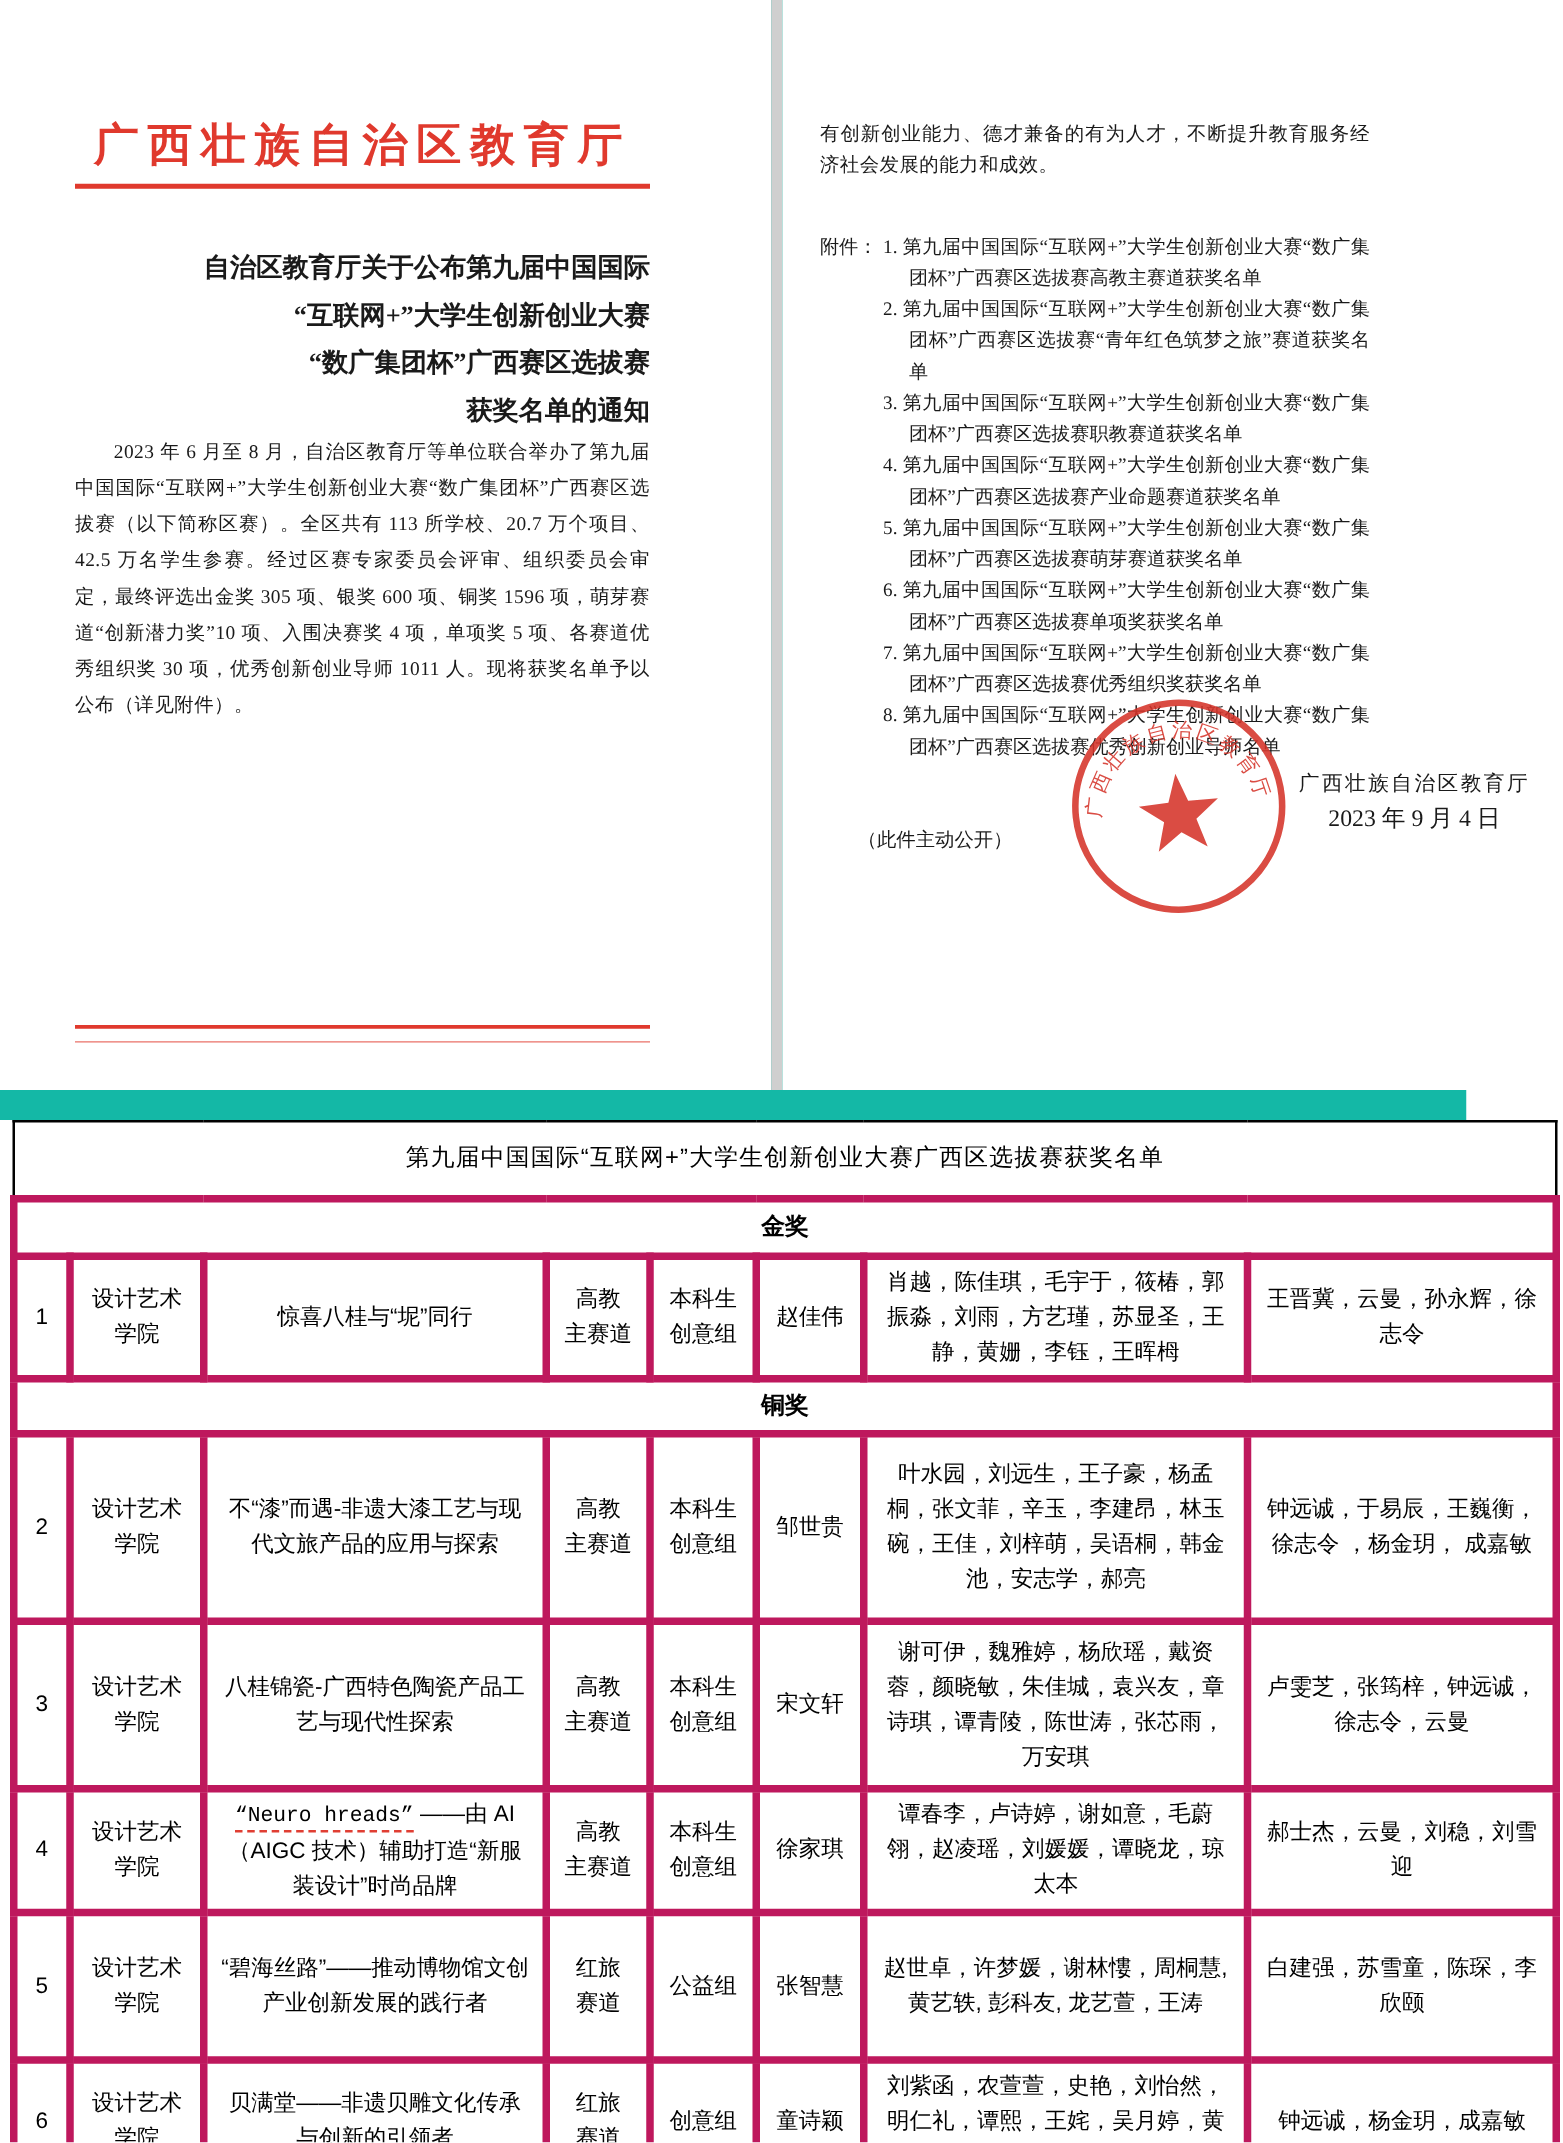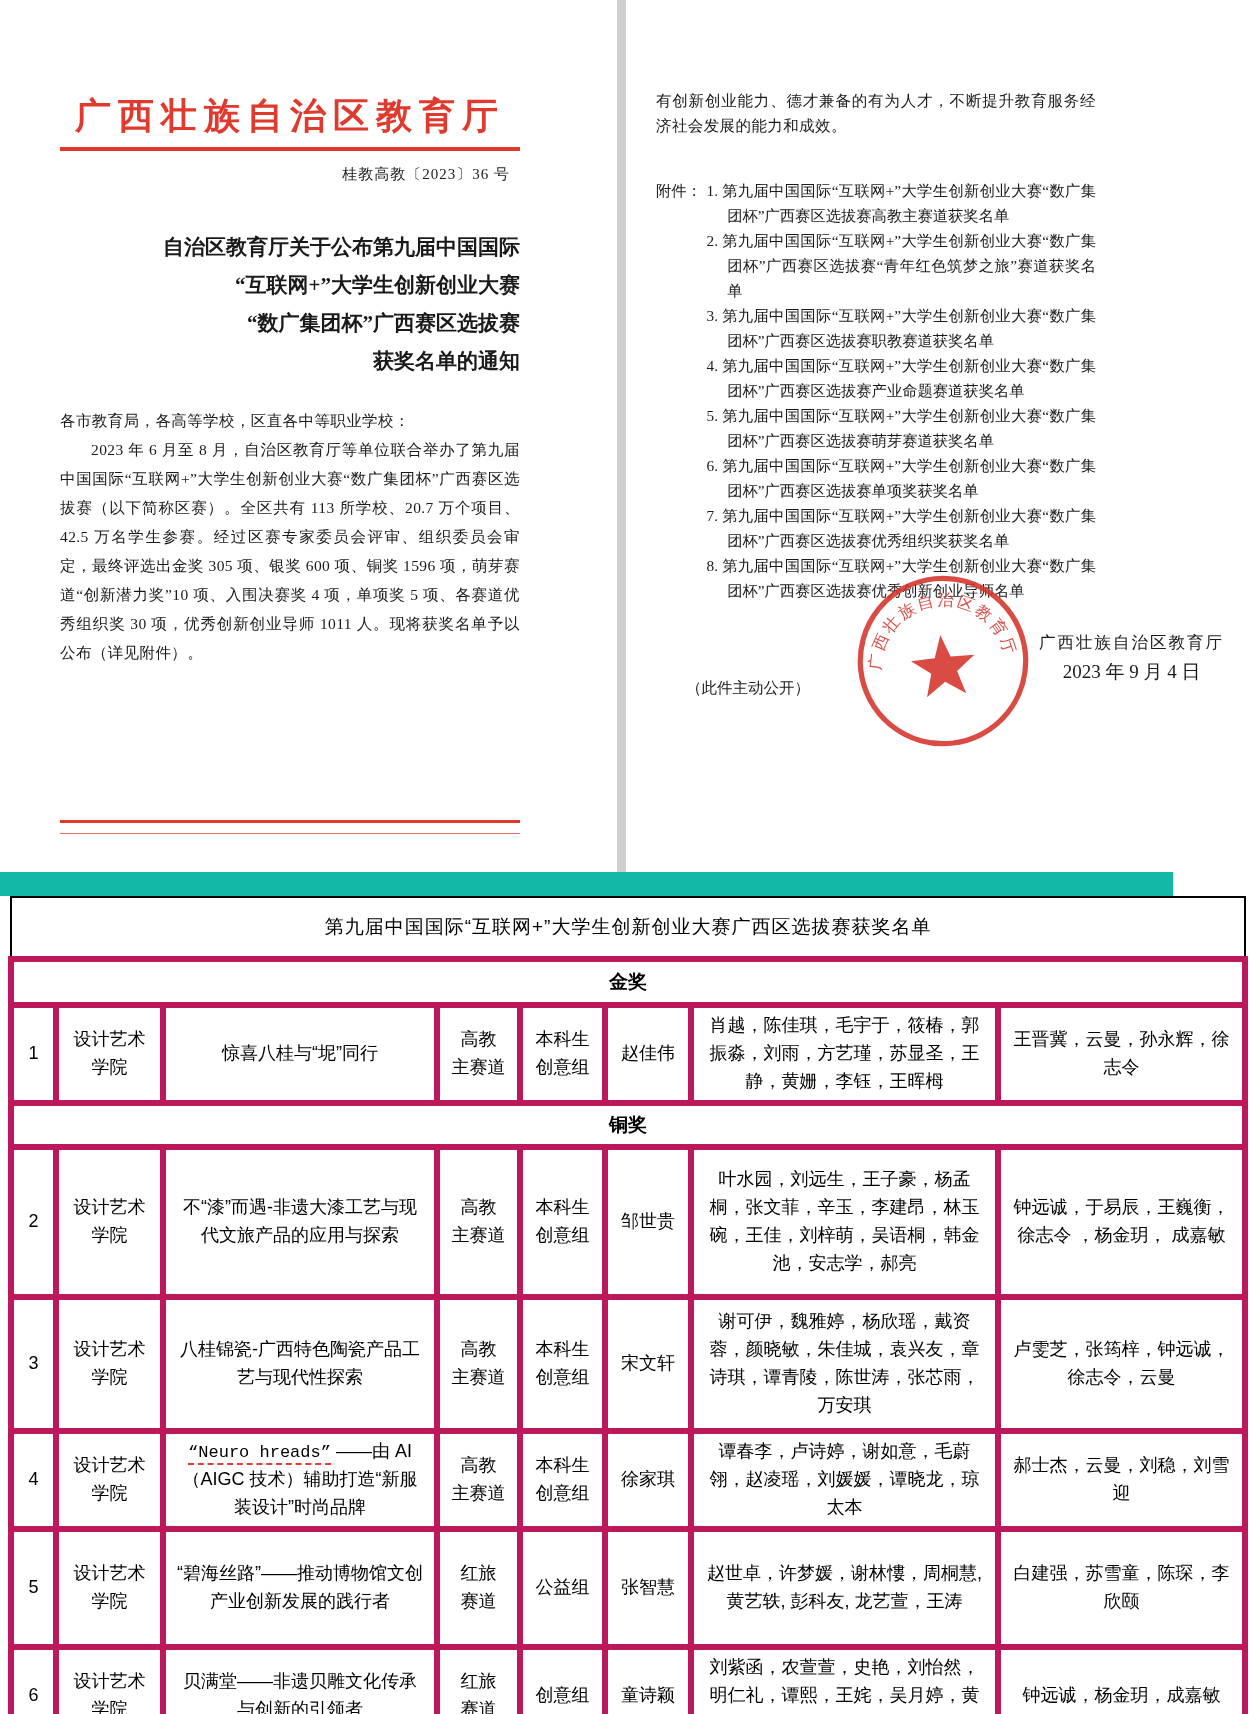--- a/index.html
+++ b/index.html
@@ -20,21 +20,21 @@
   .doc-no{margin-top:14px;text-align:right;padding-right:10px;font-size:15px;letter-spacing:1px;}
   .doc-title{margin:44px 0 0 0;text-align:right;font-size:21px;font-weight:bold;
              line-height:38px;white-space:pre-line;}
   .body-p{font-size:15.5px;line-height:29px;text-align:justify;margin:0;letter-spacing:0.4px;}
   .salutation{margin-top:26px;}
   .indent{text-indent:2em;}
   .end-rule{position:absolute;left:60px;top:820px;width:460px;height:10px;
             border-top:3px solid #e0392d;border-bottom:1px solid #ea7168;}
 
   .p2-content{position:relative;padding:0 154px 0 30px;height:872px;box-sizing:border-box;}
-  .cont{padding-top:72px;line-height:25px;margin-top:16px;}
+  .cont{padding-top:95px;line-height:25px;}
   .attachments{position:relative;margin-top:40px;padding-left:3.3em;font-size:15.3px;line-height:25px;}
   .attach-label{position:absolute;left:0;top:0;}
   .attach-item{padding-left:1.35em;text-indent:-1.35em;text-align:justify;}
   .sig-block{position:absolute;top:612px;right:26px;left:0;text-align:right;}
   .sig-inner{display:inline-block;text-align:center;}
   .signer{font-size:16.5px;letter-spacing:2px;line-height:30px;}
   .sig-date{font-size:19px;line-height:28px;}
   .public-note{position:absolute;left:60px;top:662px;font-size:15.5px;margin:0;}
   .seal{position:absolute;left:228px;top:556px;width:178px;height:178px;opacity:0.88;
         transform:rotate(-6deg);pointer-events:none;}
@@ -55,26 +55,24 @@
 <body>
 
 <div class="canvas">
 
   <section class="pages">
 
     <div class="page page-left">
       <div class="p1-content">
         <h1 class="agency">广西壮族自治区教育厅</h1>
         <div class="red-rule"></div>
-        <div class="doc-no">桂教高教〔2023〕36 号</div>
         <h2 class="doc-title preline">自治区教育厅关于公布第九届中国国际
 “互联网+”大学生创新创业大赛
 “数广集团杯”广西赛区选拔赛
 获奖名单的通知</h2>
-        <p class="body-p salutation">各市教育局，各高等学校，区直各中等职业学校：</p>
         <p class="body-p indent">2023 年 6 月至 8 月，自治区教育厅等单位联合举办了第九届中国国际“互联网+”大学生创新创业大赛“数广集团杯”广西赛区选拔赛（以下简称区赛）。全区共有 113 所学校、20.7 万个项目、42.5 万名学生参赛。经过区赛专家委员会评审、组织委员会审定，最终评选出金奖 305 项、银奖 600 项、铜奖 1596 项，萌芽赛道“创新潜力奖”10 项、入围决赛奖 4 项，单项奖 5 项、各赛道优秀组织奖 30 项，优秀创新创业导师 1011 人。现将获奖名单予以公布（详见附件）。</p>
       </div>
       <div class="end-rule"></div>
     </div>
 
     <div class="page-divider"></div>
 
     <div class="page page-right">
       <div class="p2-content">
         <p class="body-p cont">有创新创业能力、德才兼备的有为人才，不断提升教育服务经济社会发展的能力和成效。</p>

